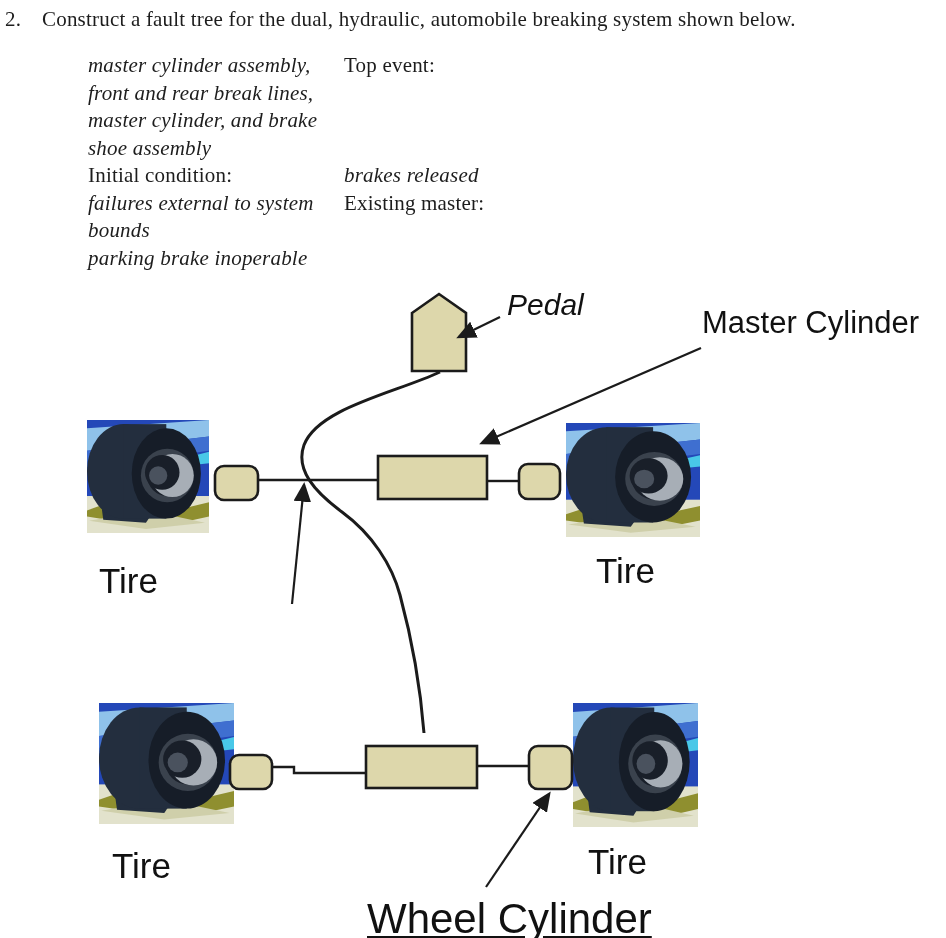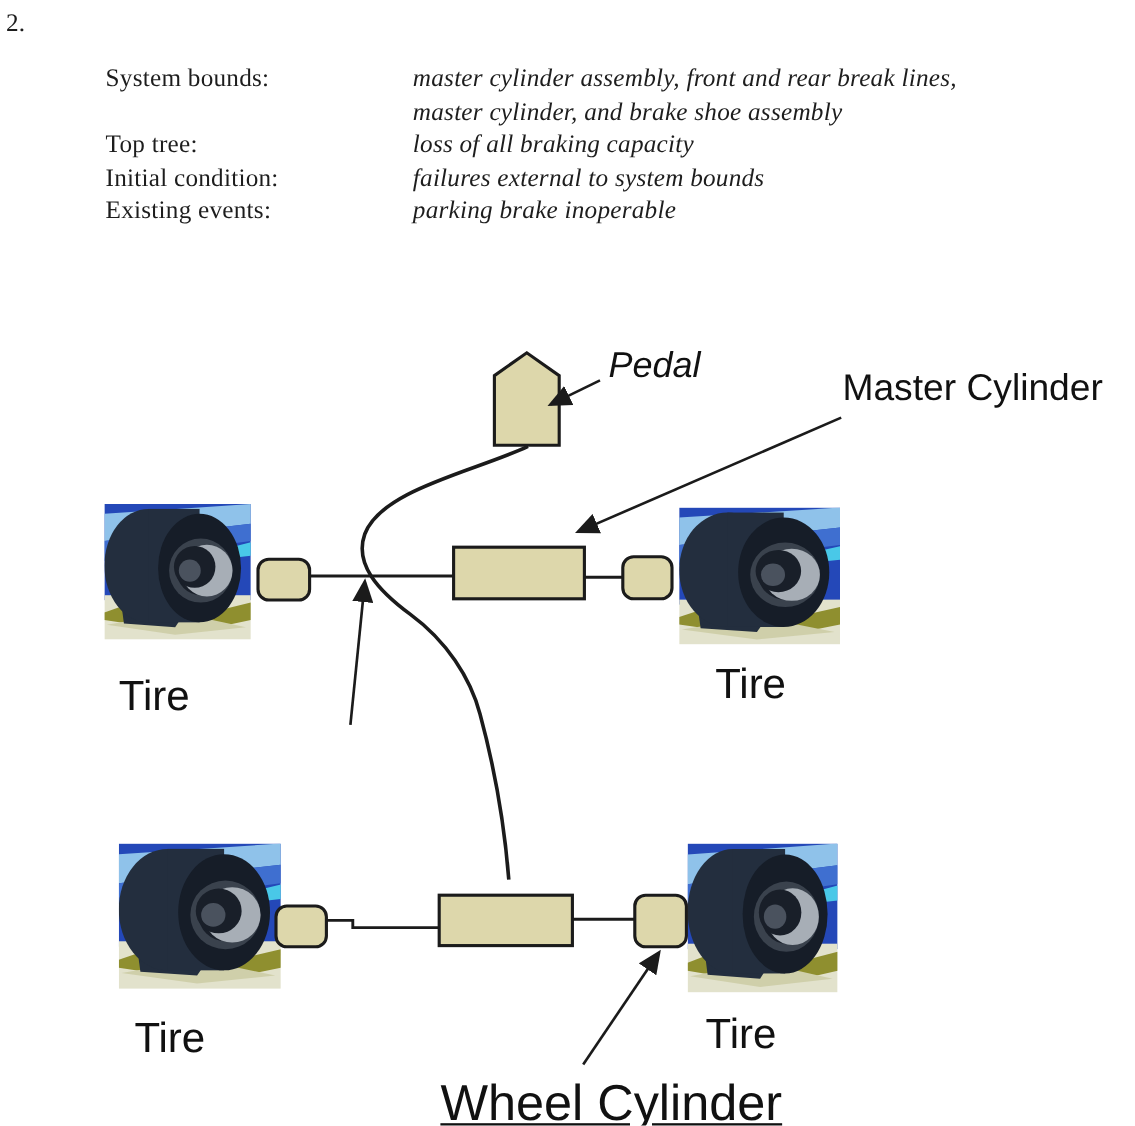--- a/index.html
+++ b/index.html
@@ -38,31 +38,31 @@
   .lbl-tire-fl{left:99px;top:561px;}
   .lbl-tire-fr{left:596px;top:551px;}
   .lbl-tire-rl{left:112px;top:846px;}
   .lbl-tire-rr{left:588px;top:842px;}
 </style>
 </head>
 <body>
 
 <div class="problem-title">
   <span class="problem-number">2.</span>
+  <span>Construct a fault tree for the dual, hydraulic, automobile breaking system shown below.</span>
 </div>
 
 <div class="spec-table">
-  <div class="spec-label">System bounds:</div>
   <div class="spec-value">master cylinder assembly, front and rear break lines,
 master cylinder, and brake shoe assembly</div>
-  <div class="spec-label">Top tree:</div>
-  <div class="spec-value">loss of all braking capacity</div>
+  <div class="spec-label">Top event:</div>
   <div class="spec-label">Initial condition:</div>
+  <div class="spec-value">brakes released</div>
   <div class="spec-value">failures external to system bounds</div>
-  <div class="spec-label">Existing events:</div>
+  <div class="spec-label">Existing master:</div>
   <div class="spec-value">parking brake inoperable</div>
 </div>
 
 <svg class="diagram-svg" viewBox="0 0 946 938" xmlns="http://www.w3.org/2000/svg">
   <defs>
     <marker id="ah" markerWidth="9" markerHeight="8" refX="7.6" refY="4" orient="auto">
       <path d="M0,0 L9,4 L0,8 Z" fill="#1b1b1b"></path>
     </marker>
     <symbol id="tire" viewBox="0 0 120 110" preserveAspectRatio="none">
       <rect x="0" y="0" width="120" height="78" fill="var(--tire-sky,#2448b8)"></rect>

